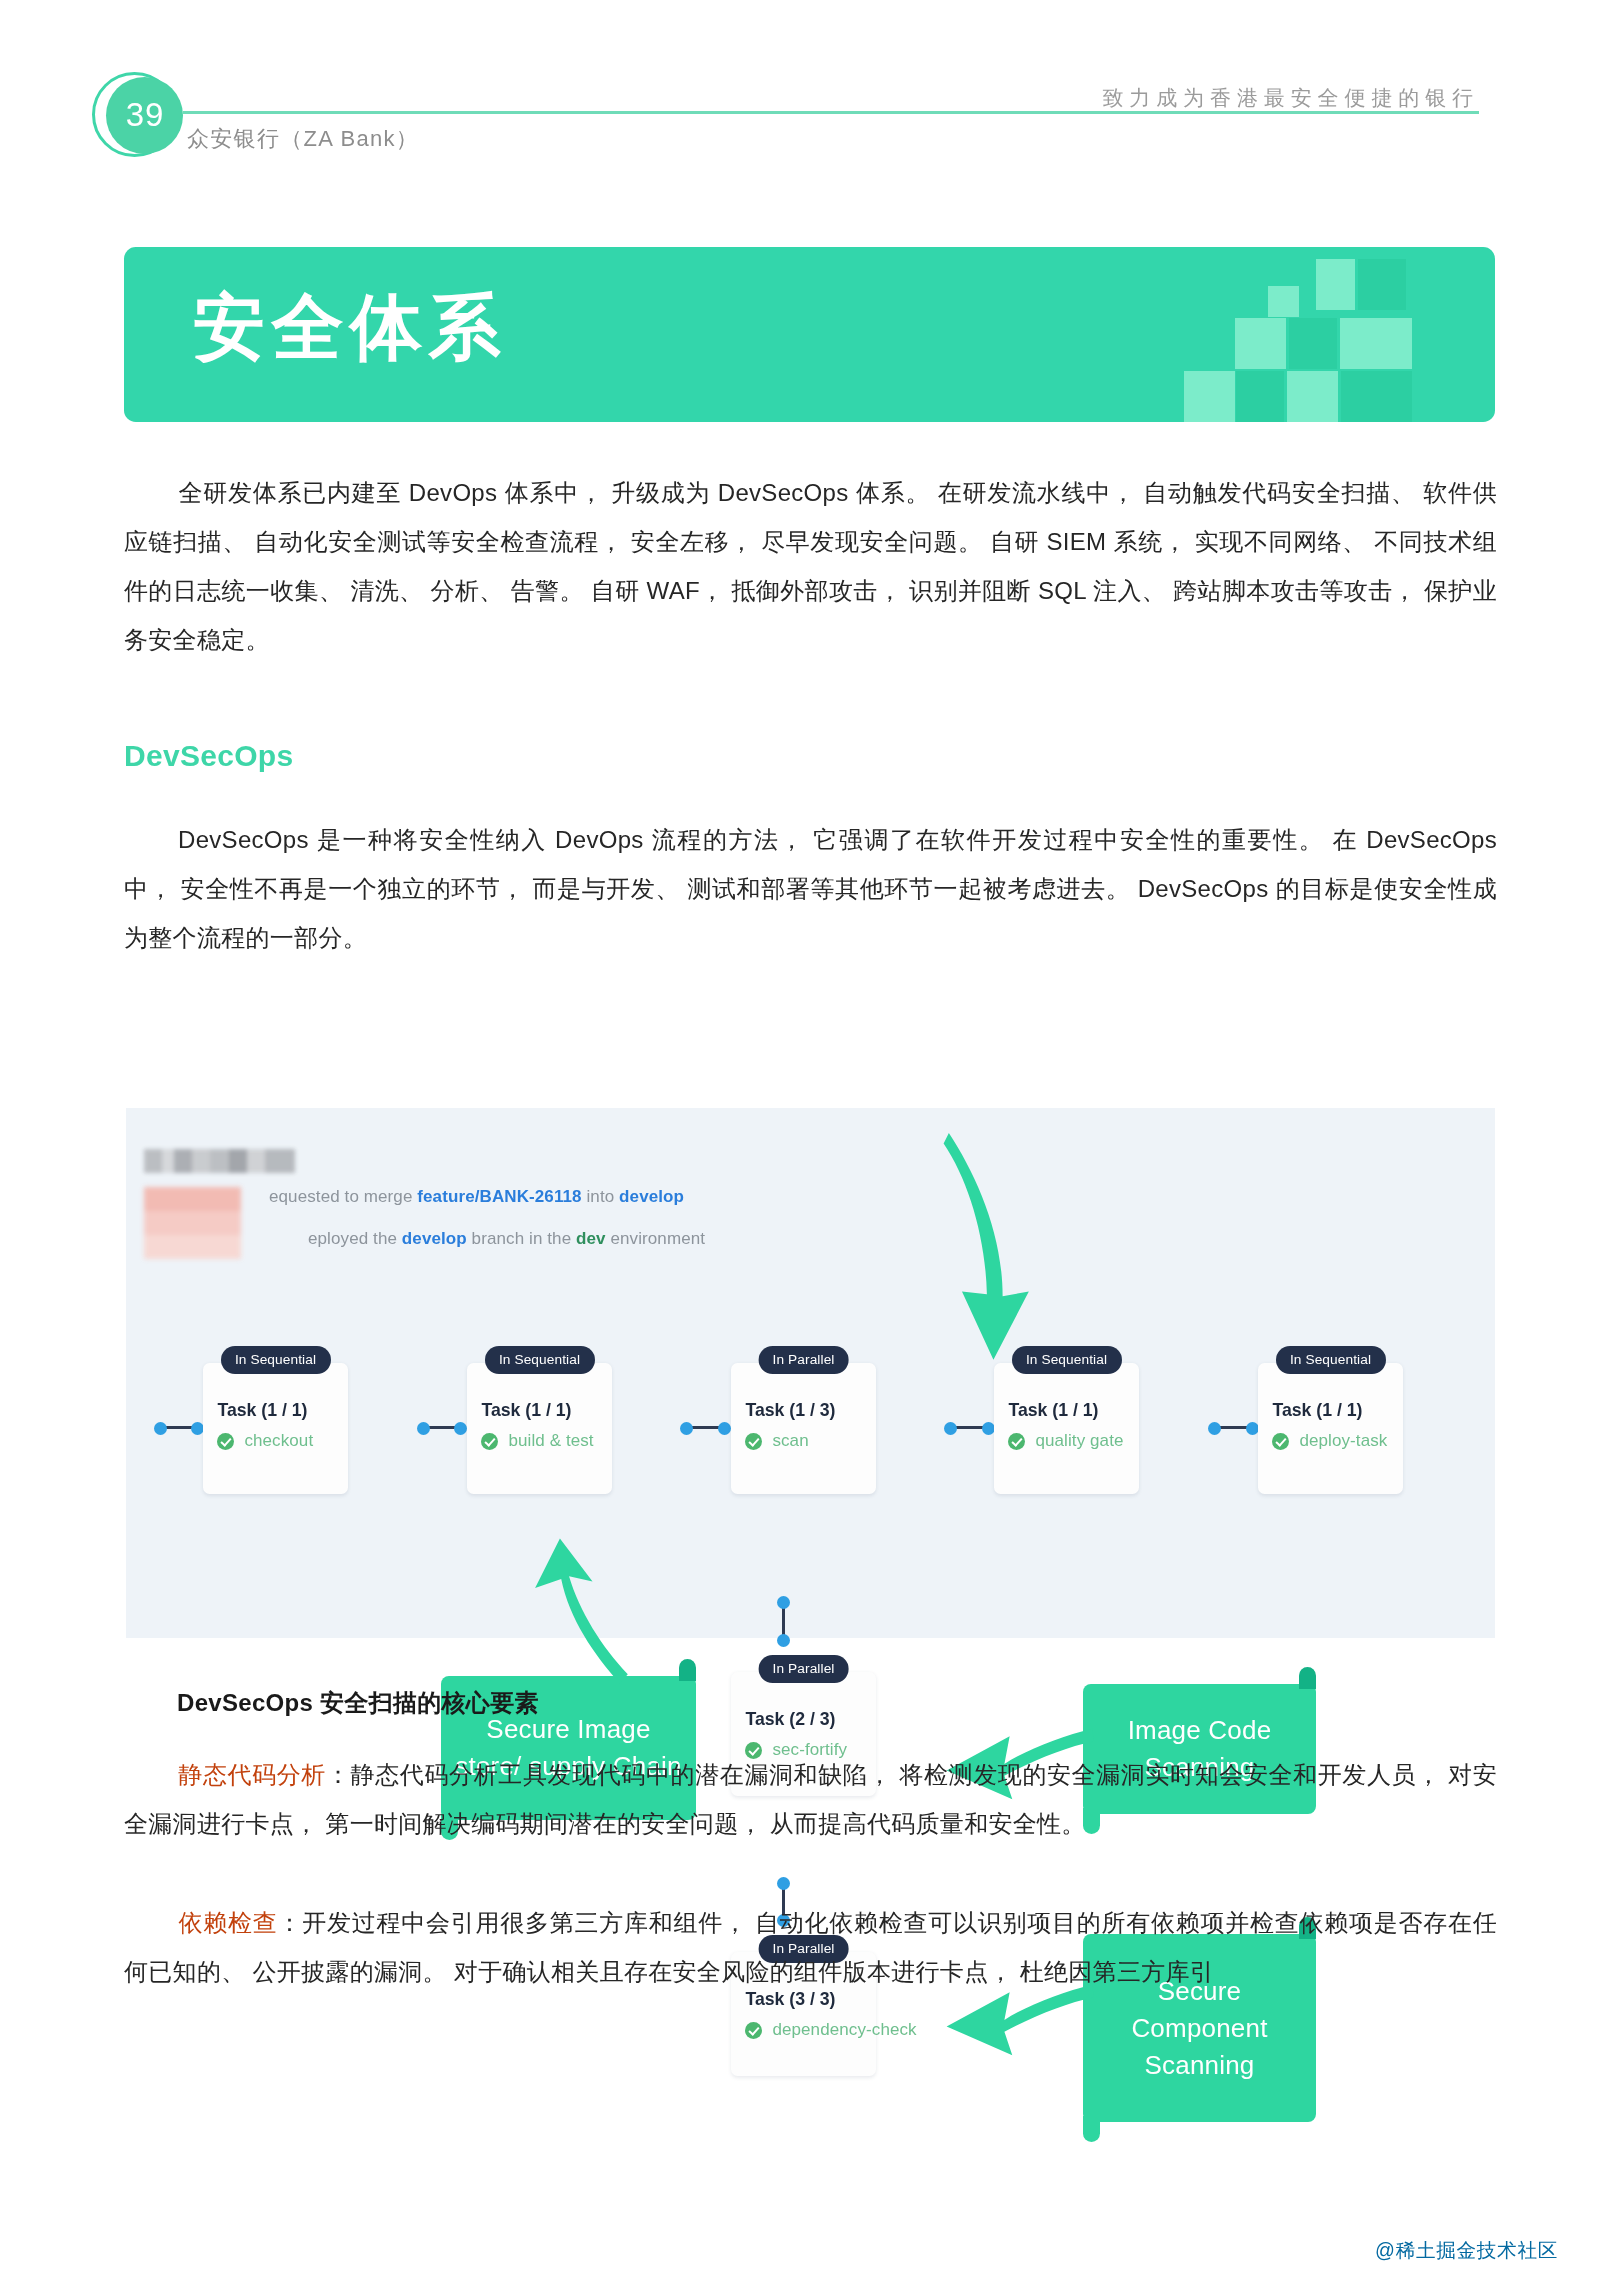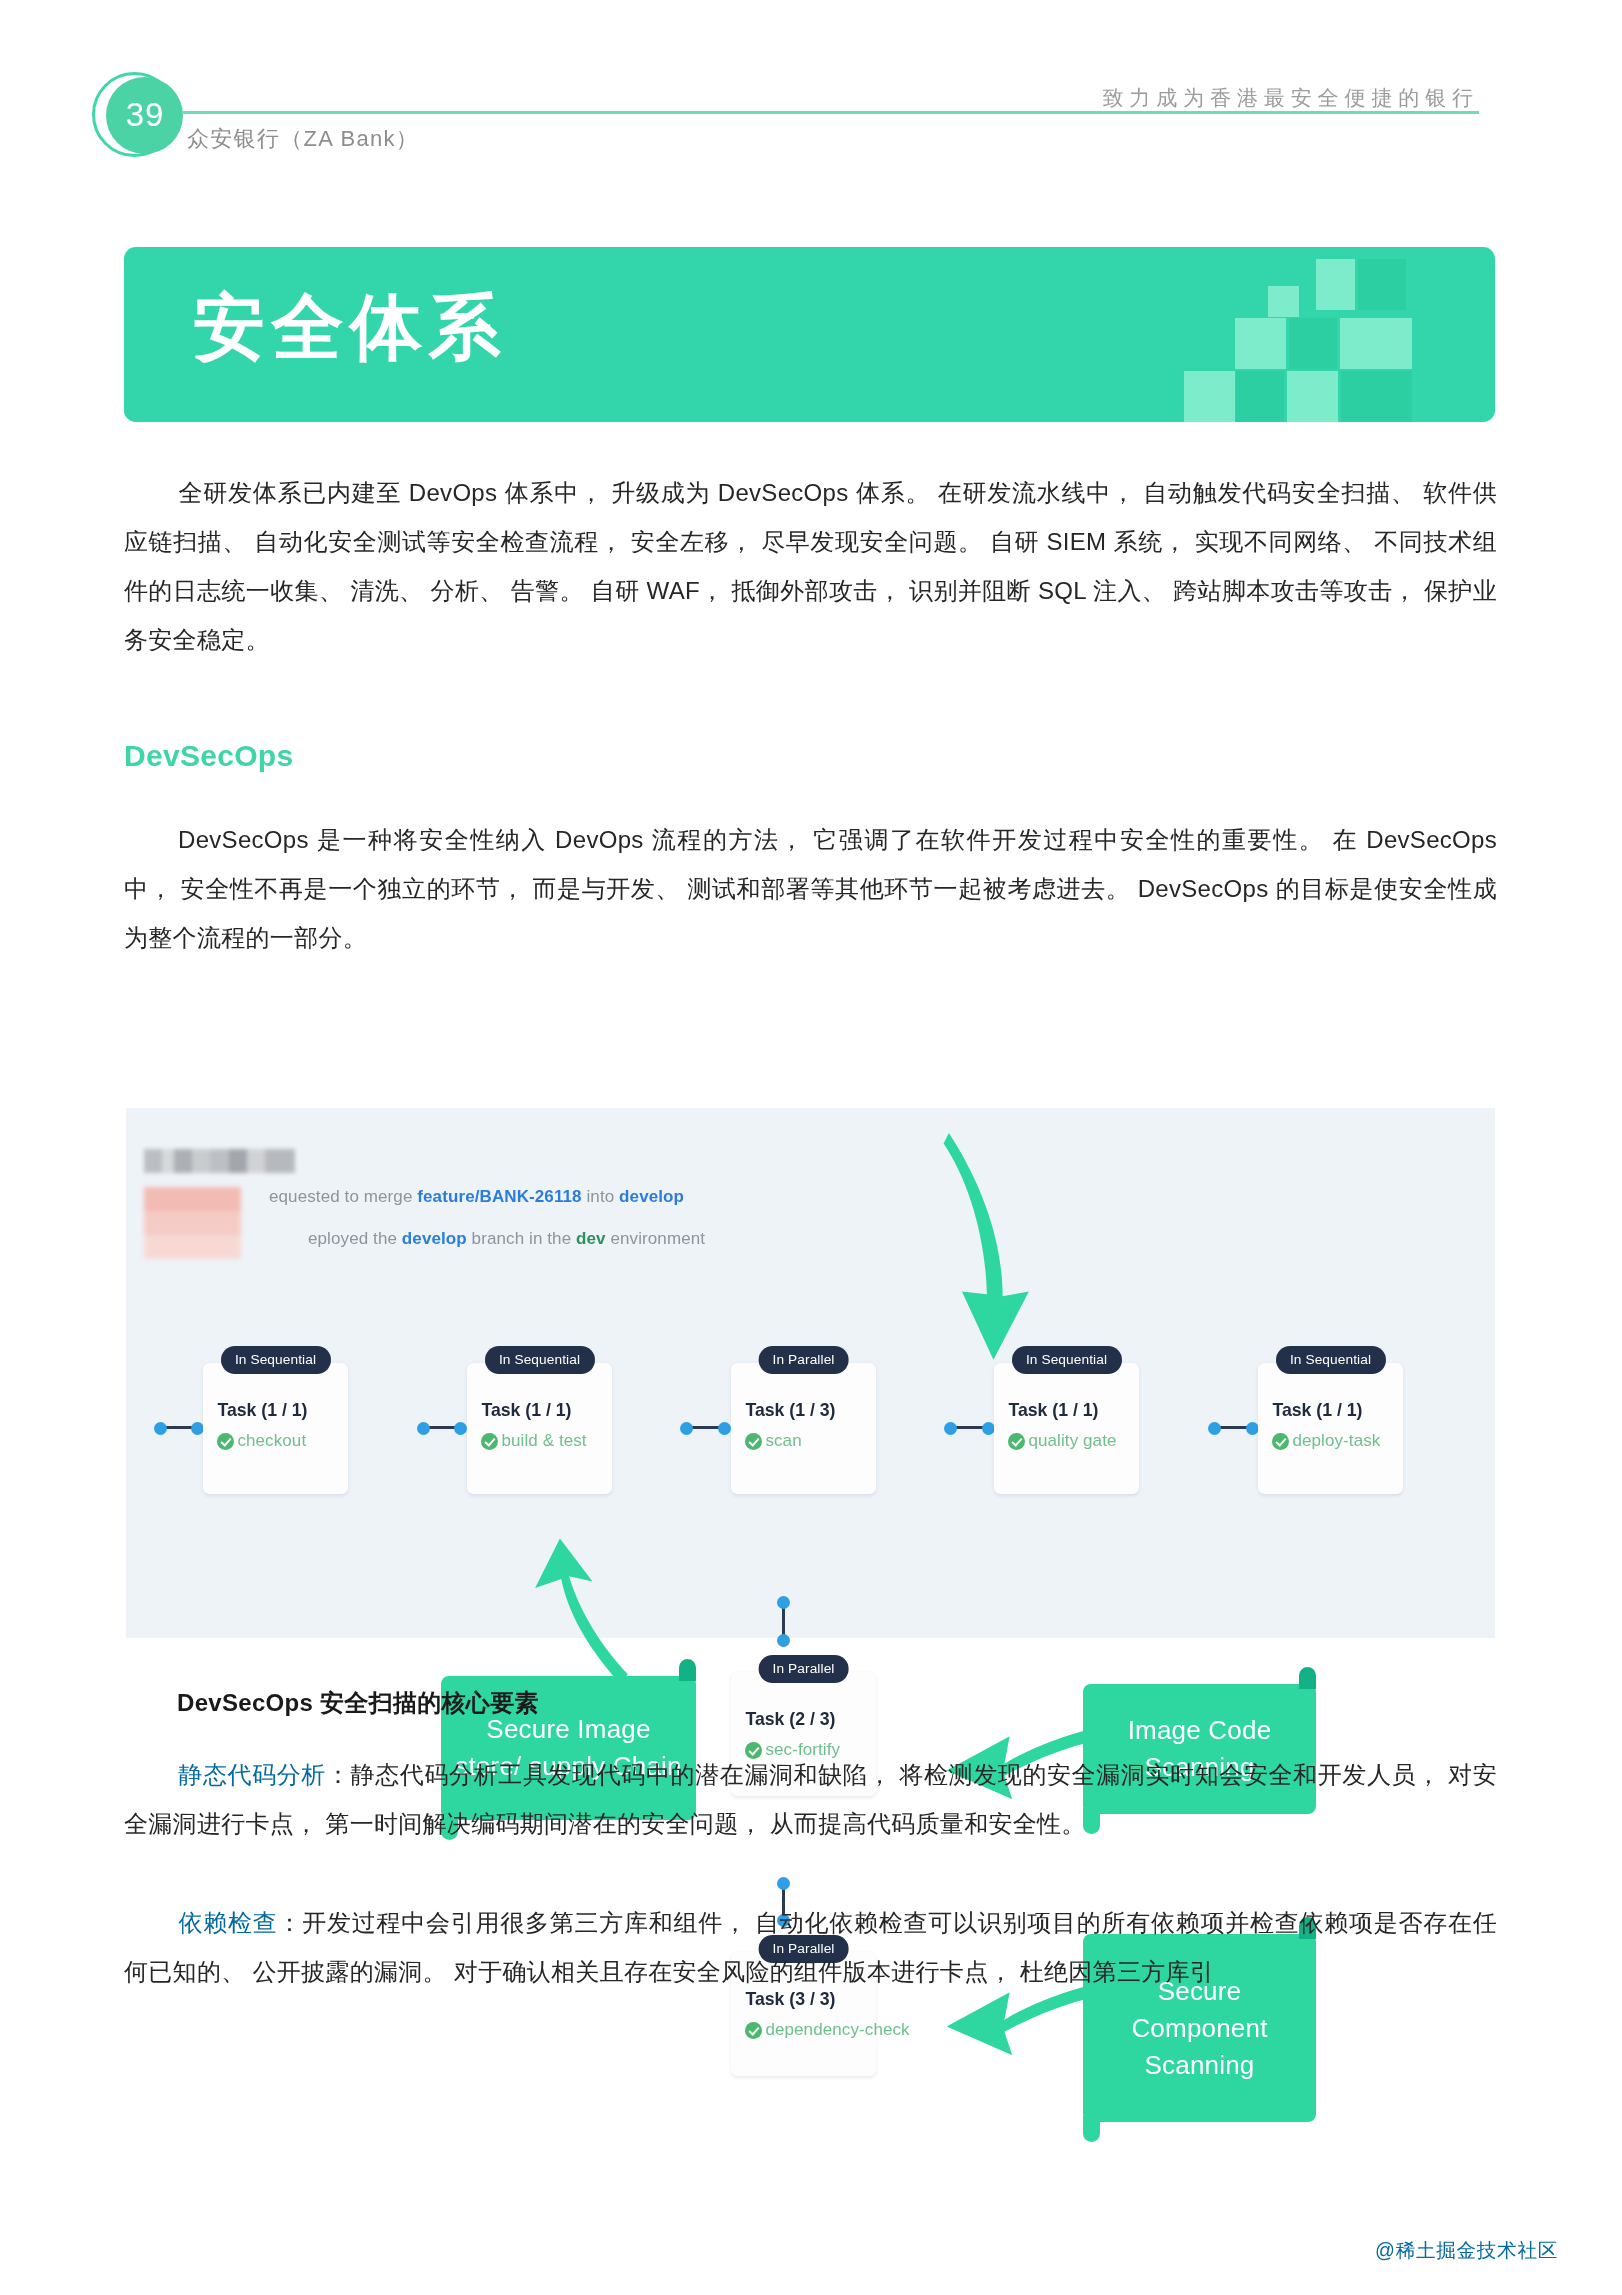--- a/index.html
+++ b/index.html
@@ -131,21 +131,21 @@
   }
 
   .caption {
     position: absolute;
     font-size: 24px;
     font-weight: 700;
     color: #1a1a1a;
     letter-spacing: 0.3px;
   }
 
-  .term { color: #0369a1; }
+  .term { color: #c2410c; }
   .diagram-clip {
     position: absolute;
     left: 126px;
     top: 1018px;
     width: 1369px;
     height: 628px;
   }
 
   
   .mosaic-grey {
@@ -206,21 +206,21 @@
     font-weight: 700;
     color: #1f2a3d;
     white-space: nowrap;
   }
   .task-name-row {
     position: absolute;
     left: 14.4px;
     top: 68px;
     display: flex;
     align-items: center;
-    gap: 3px;
+    gap: 10px;
     white-space: nowrap;
   }
   .check-icon {
     width: 17px; height: 17px;
     border-radius: 50%;
     background: #4cb76f;
     position: relative;
     flex: 0 0 auto;
   }
   .check-icon::after {

